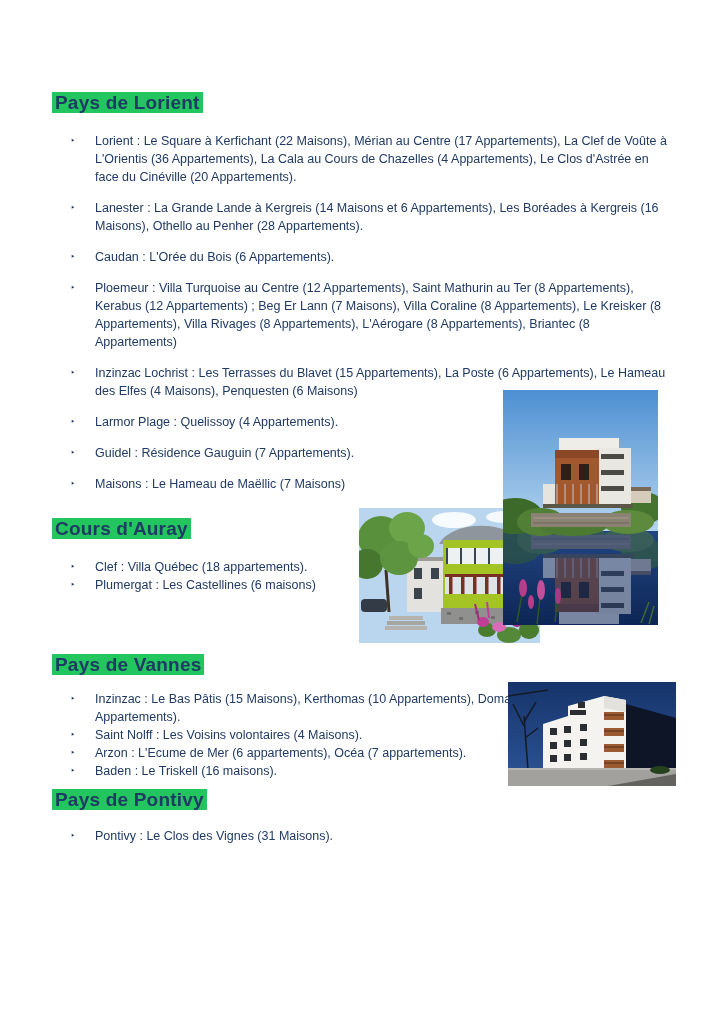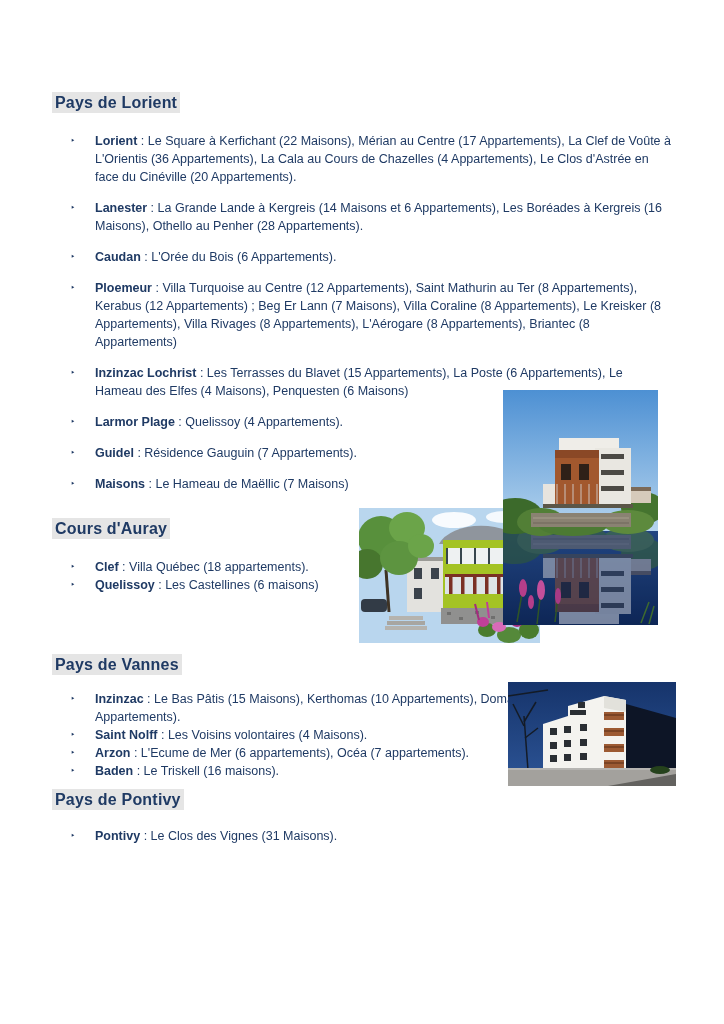--- a/index.html
+++ b/index.html
@@ -8,38 +8,38 @@
     background:#ffffff;
     font-family:"Liberation Sans", sans-serif;
     color:#1f3a64;
   }
   .sec{position:absolute;left:52px;width:640px;}
   #sec-lorient{top:92px;}
   #sec-auray{top:518px;}
   #sec-vannes{top:654px;}
   #sec-pontivy{top:789px;}
   .sec-heading{
-    display:inline-block;background:#e5e5e5;color:#1f3a64;
-    font-size:16px;font-weight:600;line-height:21px;padding:0 3px;
+    display:inline-block;background:#22c55e;color:#1f3a64;
+    font-size:19px;font-weight:600;line-height:21px;padding:0 3px;
     letter-spacing:0.2px;
   }
   ul.items{list-style:none;margin:0;padding:0;}
   #sec-lorient ul.items{margin-top:19px;}
   #sec-auray ul.items{margin-top:19px;}
   #sec-vannes ul.items{margin-top:15px;}
   #sec-pontivy ul.items{margin-top:17px;}
   li.item{
     position:relative;padding-left:43px;max-width:578px;
     font-size:12.5px;line-height:18px;color:#1f3a64;
   }
   #sec-lorient li.item + li.item{margin-top:13px;}
   li.item .bullet{
     position:absolute;left:19px;top:1px;font-size:10px;line-height:16px;color:#1f3a64;
   }
-  b.city{font-weight:700;margin-top:9px;}
+  b.city{font-weight:400;margin-top:9px;}
   .photo{position:absolute;display:block;}
   #photo-river{left:503px;top:390px;z-index:2;}
   #photo-green{left:359px;top:508px;z-index:1;}
   #photo-white{left:508px;top:682px;z-index:1;}
 </style>
 </head>
 <body>
 
 <div class="sec" id="sec-lorient">
   <span class="sec-heading">Pays de Lorient</span>
@@ -52,21 +52,21 @@
     <li class="item"><span class="bullet">‣</span><b class="city">Larmor Plage</b><span> : Quelissoy (4 Appartements).</span></li>
     <li class="item"><span class="bullet">‣</span><b class="city">Guidel</b><span> : Résidence Gauguin (7 Appartements).</span></li>
     <li class="item"><span class="bullet">‣</span><b class="city">Maisons</b><span> : Le Hameau de Maëllic (7 Maisons)</span></li>
   </ul>
 </div>
 
 <div class="sec" id="sec-auray">
   <span class="sec-heading">Cours d'Auray</span>
   <ul class="items">
     <li class="item"><span class="bullet">‣</span><b class="city">Clef</b><span> : Villa Québec (18 appartements).</span></li>
-    <li class="item"><span class="bullet">‣</span><b class="city">Quelissoy</b><span> : Les Castellines (6 maisons)</span></li>
+    <li class="item"><span class="bullet">‣</span><b class="city">Plumergat</b><span> : Les Castellines (6 maisons)</span></li>
   </ul>
 </div>
 
 <div class="sec" id="sec-vannes">
   <span class="sec-heading">Pays de Vannes</span>
   <ul class="items">
     <li class="item"><span class="bullet">‣</span><b class="city">Inzinzac</b><span> : Le Bas Pâtis (15 Maisons), Kerthomas (10 Appartements), Domaine des Pins (11 Appartements).</span></li>
     <li class="item"><span class="bullet">‣</span><b class="city">Saint Nolff</b><span> : Les Voisins volontaires (4 Maisons).</span></li>
     <li class="item"><span class="bullet">‣</span><b class="city">Arzon</b><span> : L'Ecume de Mer (6 appartements), Océa (7 appartements).</span></li>
     <li class="item"><span class="bullet">‣</span><b class="city">Baden</b><span> : Le Triskell (16 maisons).</span></li>

